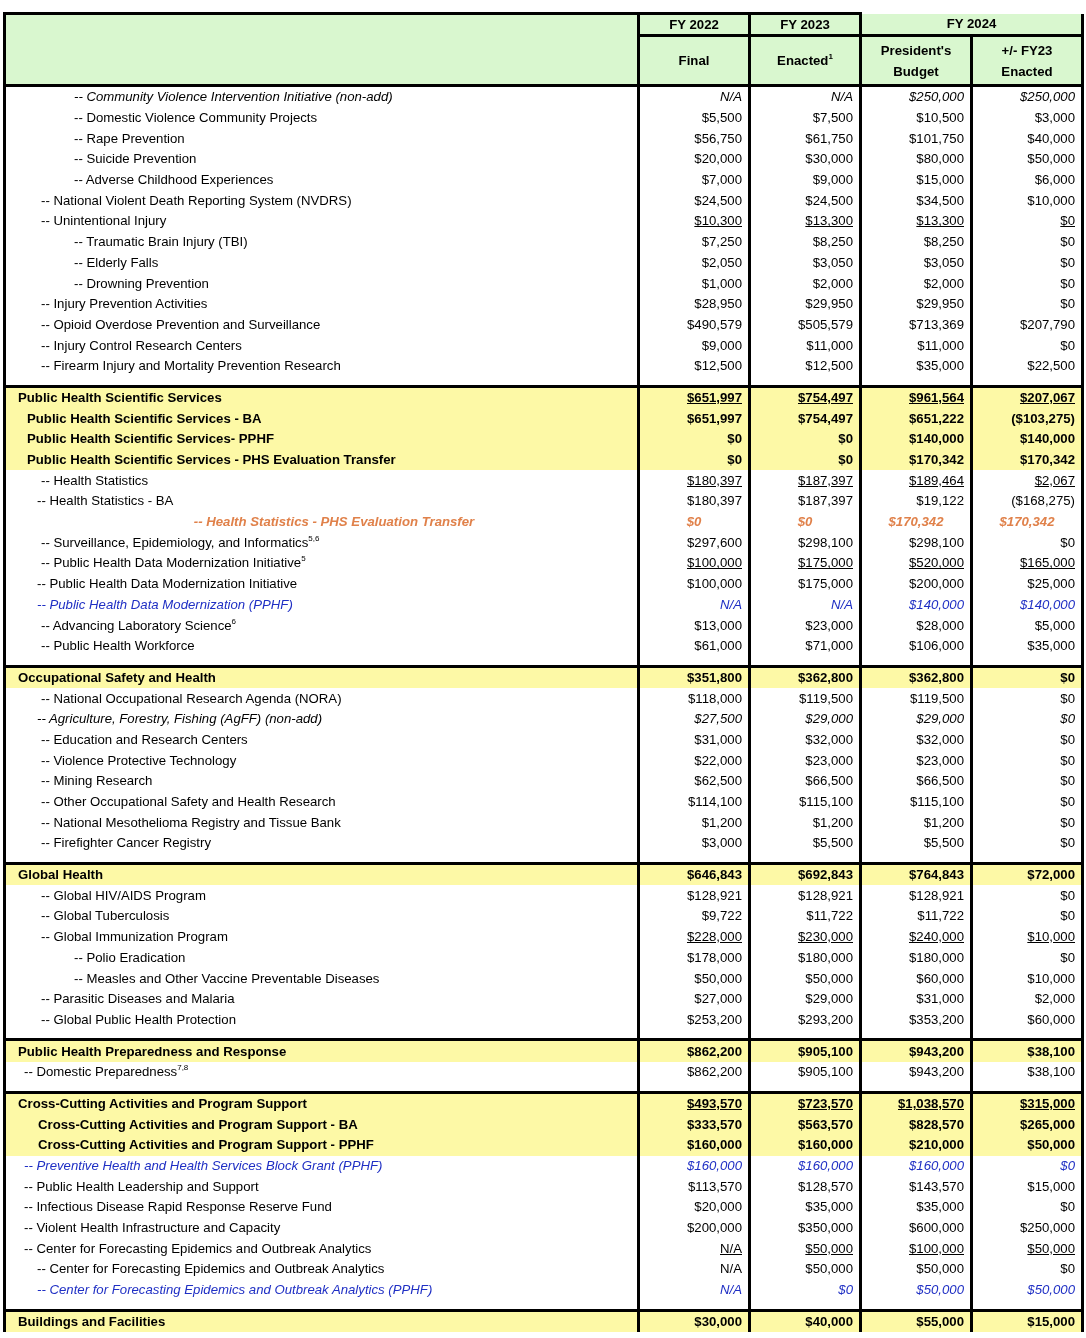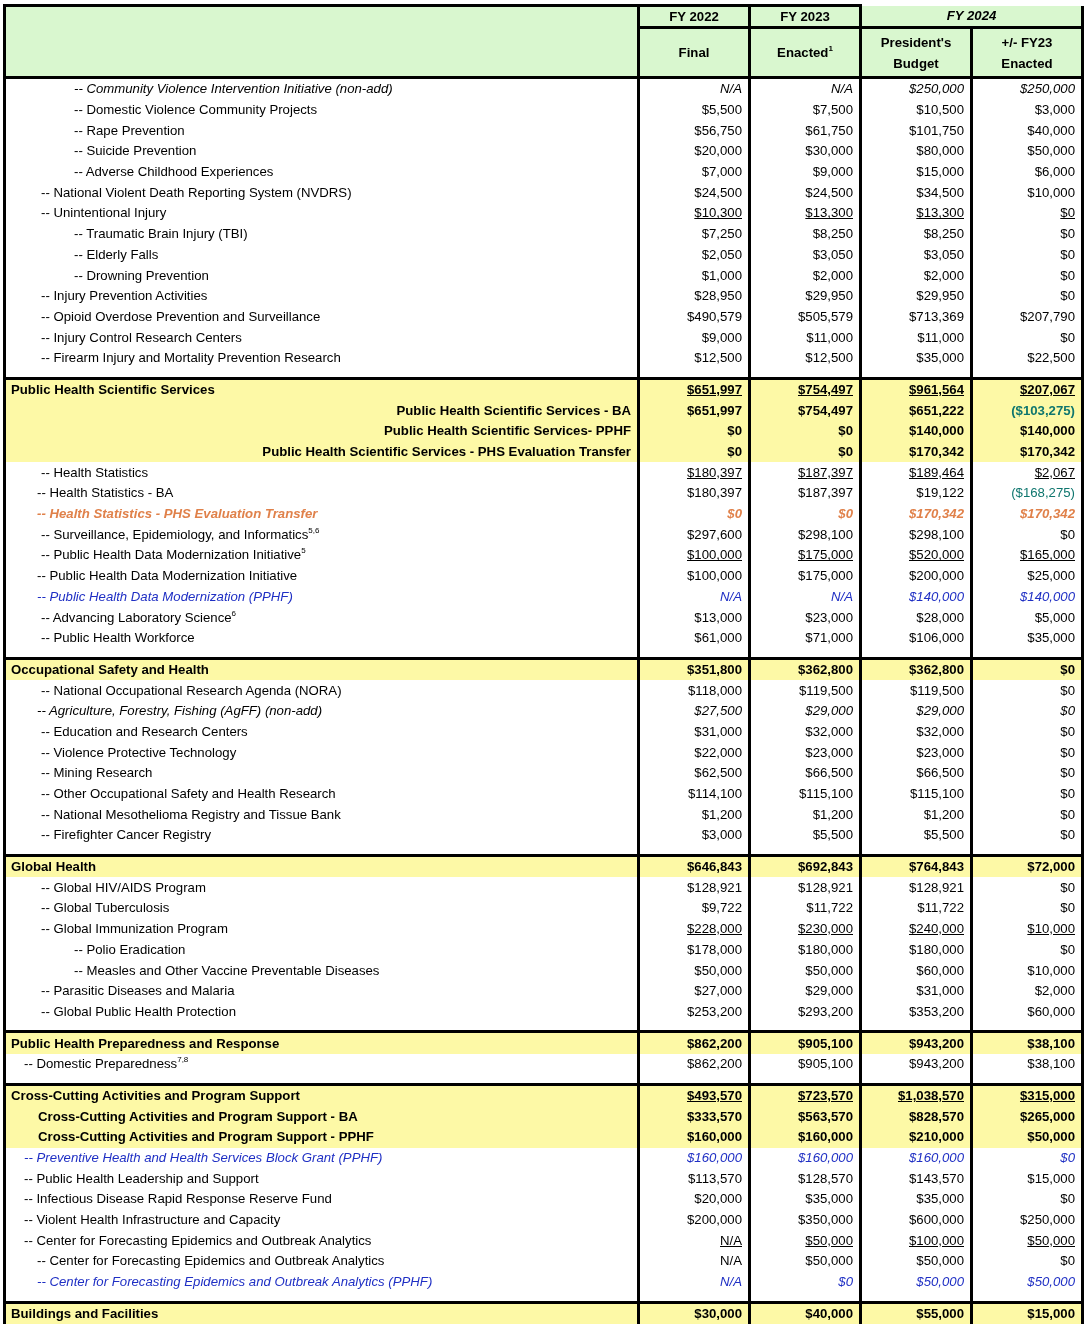--- a/index.html
+++ b/index.html
@@ -1,18 +1,18 @@
 <!DOCTYPE html>
 <html><head>
 <meta charset="utf-8">
 <style>
   html, body { margin: 0; padding: 0; background: #ffffff; }
   body { width: 1086px; height: 1338px; overflow: hidden; position: relative;
          font-family: "Liberation Sans", "DejaVu Sans", sans-serif; color: #000; }
-  table.budget { position: absolute; left: 3px; top: 4px; border-collapse: collapse;
+  table.budget { position: absolute; left: 3px; top: 12px; border-collapse: collapse;
                  table-layout: fixed; width: 1078px; font-size: 13.2px; }
   table.budget col.c-label { width: 634px; }
   table.budget col.c-fy22 { width: 111px; }
   table.budget col.c-fy23 { width: 111px; }
   table.budget col.c-pb { width: 111px; }
   table.budget col.c-diff { width: 111px; }
   td, th { padding: 0 6px; white-space: nowrap; overflow: hidden; }
   .hdr { background: #d9f7cf; font-weight: bold; text-align: center; font-size: 13.2px; }
   .hdr-top { height: 22px; }
   .hdr-sub { height: 50px; line-height: 21px; }
@@ -21,50 +21,50 @@
   .b-thick-t { border-top: 3px solid #000; }
   .b-thick-b { border-bottom: 3px solid #000; }
   .num { text-align: right; }
   tr.row td { height: 20.7px; line-height: 20px; }
   tr.row td.label { border-left: 3px solid #000; border-right: 3px solid #000; }
   tr.row td.v { border-right: 3px solid #000; }
   tr.section td { background: #fdf9a6; font-weight: bold; }
   tr.section-first td { border-top: 3px solid #000; }
   tr.spacer td { height: 8px; line-height: 8px; border-left: 3px solid #000; border-right: 3px solid #000; }
   .italic { font-style: italic; }
-  .orange { color: #e0814a; font-style: italic; font-weight: bold; }
+  .orange { color: #e0814a; font-style: italic; font-weight: bold; text-align: center; }
   .blue { color: #1f2fc4; font-style: italic; margin-top: 24px; }
-  .red { color: #0f766e; }
+  .red { color: #000000; }
   .u { text-decoration: underline; }
   sup { font-size: 8px; line-height: 0; vertical-align: 6px; }
-  .ind0 { padding-left: 5px; }
+  .ind0 { padding-left: 12px; }
   .ind1 { padding-left: 35px; }
   .ind1b { padding-left: 18px; }
   .ind2 { padding-left: 31px; }
   .ind3 { padding-left: 68px; margin-top: 30px; }
-  .ind-b1 { padding-left: 21px; text-align: right; }
+  .ind-b1 { padding-left: 21px; }
   .ind-b2 { padding-left: 32px; }
 </style>
 </head>
 <body>
 
 <table class="budget">
   <colgroup>
     <col class="c-label">
       <col class="c-fy22">
       <col class="c-fy23">
       <col class="c-pb">
       <col class="c-diff">
   </colgroup>
   <thead>
     <tr class="hdr-top">
       <th class="hdr hdr-label" rowspan="2"></th>
       <th class="hdr b-thick-t b-thick-r">FY 2022</th>
       <th class="hdr b-thick-t b-thick-r">FY 2023</th>
-      <th class="hdr b-thick-r" colspan="2" style="border-bottom:3px solid #000;font-style:italic;">FY 2024</th>
+      <th class="hdr b-thick-r" colspan="2" style="border-bottom:3px solid #000;">FY 2024</th>
     </tr>
     <tr class="hdr-sub">
       <th class="hdr b-thick-t b-thick-r b-thick-b">Final</th>
       <th class="hdr b-thick-t b-thick-r b-thick-b"><span>Enacted</span><sup>1</sup></th>
       <th class="hdr b-thick-r b-thick-b"><span>President's</span><br><span>Budget</span></th>
       <th class="hdr b-thick-r b-thick-b"><span>+/- FY23</span><br><span>Enacted</span></th>
     </tr>
   </thead>
   <tbody id="tbody">
       <tr class="row ">

